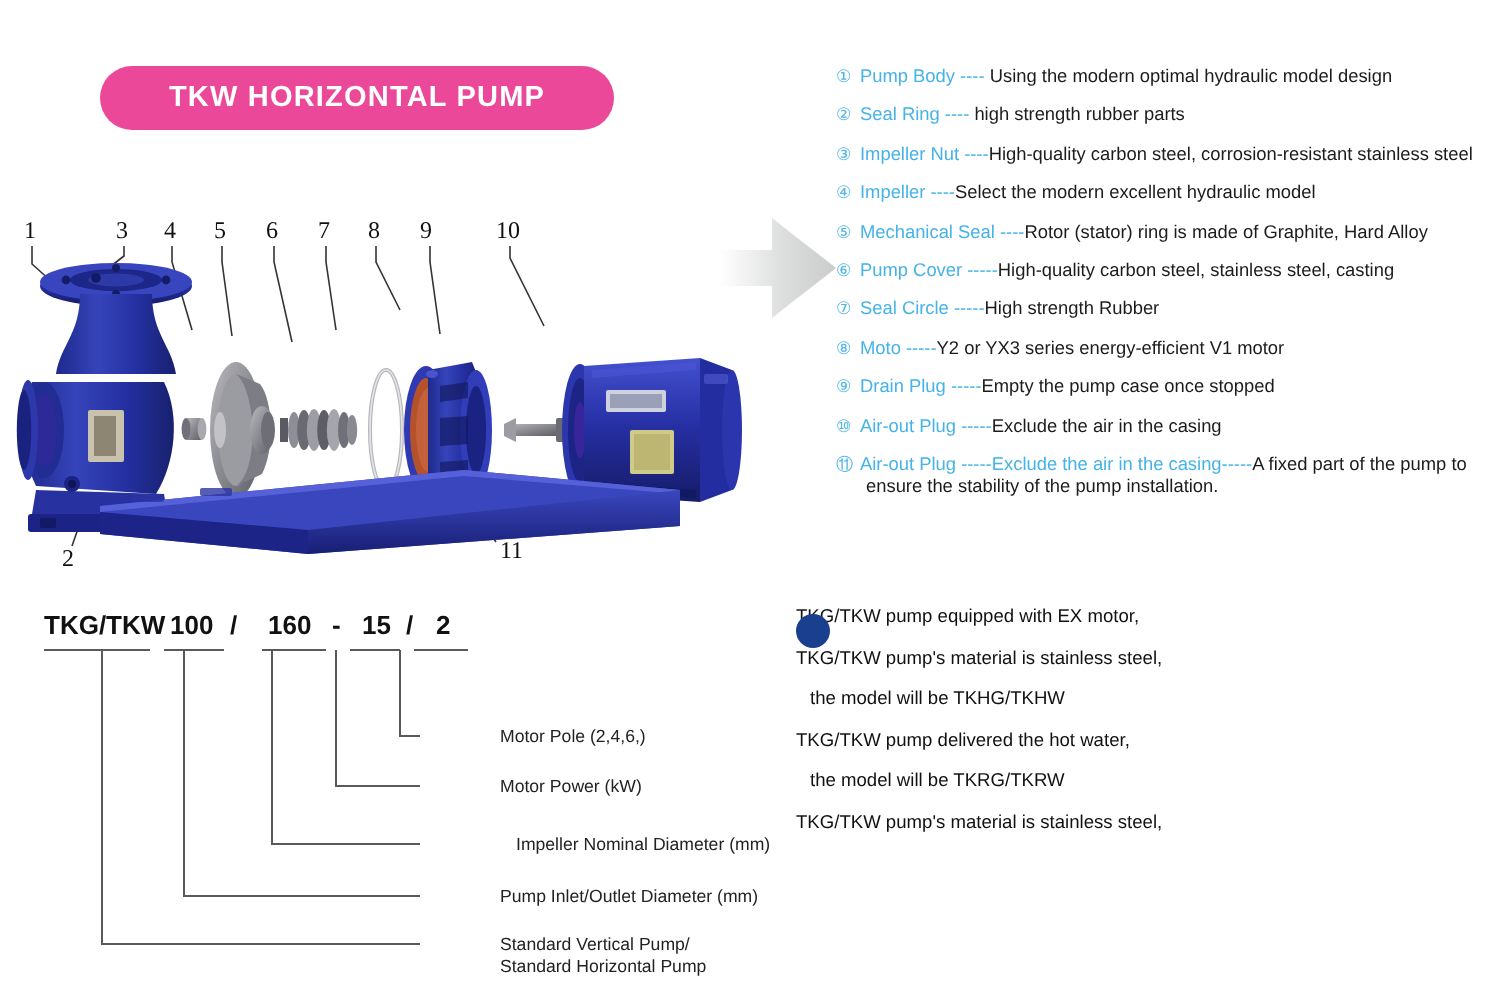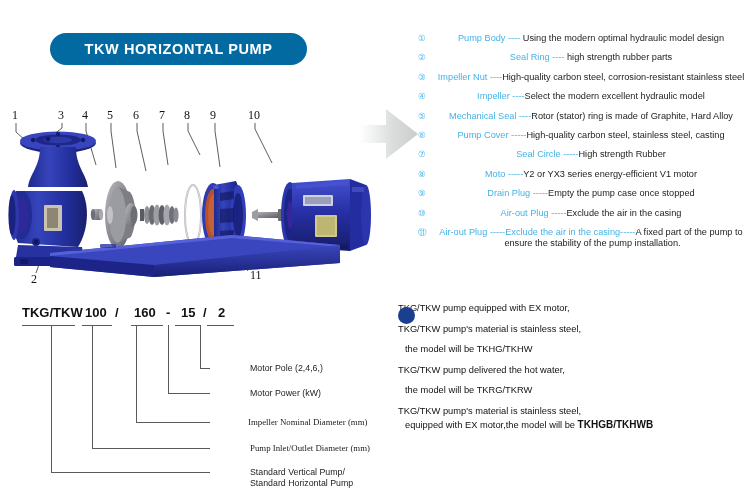--- a/index.html
+++ b/index.html
@@ -9,21 +9,21 @@
     font-family:"Liberation Sans", sans-serif;
     position:relative;
     overflow:hidden;
     -webkit-font-smoothing:antialiased;
   }
   .abs{position:absolute;}
 
   
   #title-banner{
     left:50px;top:33px;width:257px;height:32px;
-    background:#0369a1;
+    background:#ec4899;
     border-radius:16px;
     display:flex;align-items:center;justify-content:center;
   }
   #title-banner .label{
     color:#ffffff;font-size:14.5px;font-weight:bold;letter-spacing:.6px;
   }
 
   
   #diagram{left:0;top:95;width:400px;height:200px;}
   #diagram svg{display:block;}
@@ -38,21 +38,21 @@
   .legend-row{
     display:flex;align-items:flex-start;
     margin-bottom:8.4px;
     font-size:9.2px;line-height:11px;color:#1c1c1c;
   }
   .legend-row .num{
     flex:0 0 auto;width:12px;
     color:#4fb7e8;font-size:8.6px;line-height:11px;
     text-align:left;
   }
-  .legend-row .txt{flex:1 1 auto;text-align:center;}
+  .legend-row .txt{flex:1 1 auto;}
   .legend-row .part{color:#45b3e7;}
   .legend-row .dash{color:#45b3e7;}
   .legend-row .desc{color:#1c1c1c;}
   .legend-row .desc-blue{color:#45b3e7;}
   .legend-row .cont{display:block;padding-left:3px;}
 
   
   #model-block{left:0;top:300px;width:400px;height:200px;}
 
   .mcode{
@@ -360,30 +360,29 @@
       <path d="M136,25 L136,122 L210,122"></path>
 
       <path d="M92,25 L92,148 L210,148"></path>
 
       <path d="M51,25 L51,172 L210,172"></path>
     </g>
   </svg>
 
   <div class="mleader" style="position:absolute;left:214px;top:63px;">Motor Pole (2,4,6,)</div>
   <div class="mleader" style="position:absolute;left:214px;top:88px;">Motor Power  (kW)</div>
-  <div class="mleader" style="position:absolute;left:212px;top:117px;font-family:Liberation Serif, serif;">Impeller Nominal Diameter (mm)</div>
-  <div class="mleader" style="position:absolute;left:214px;top:143px;font-family:Liberation Serif, serif;">Pump Inlet/Outlet Diameter (mm)</div>
+  <div class="mleader" style="position:absolute;left:222px;top:117px;">Impeller Nominal Diameter (mm)</div>
+  <div class="mleader" style="position:absolute;left:214px;top:143px;">Pump Inlet/Outlet Diameter (mm)</div>
   <div class="mleader" style="position:absolute;left:214px;top:167px;">Standard Vertical  Pump/</div>
   <div class="mleader" style="position:absolute;left:214px;top:178px;">Standard  Horizontal Pump</div>
 </div>
 
 <div class="abs" id="notes">
   <div class="bullet"></div>
   <div class="lines">
     <div class="nline">TKG/TKW pump equipped with EX motor,</div>
     <div class="nline">TKG/TKW pump's material is stainless steel,</div>
     <div class="nline indent">the model will be TKHG/TKHW</div>
     <div class="nline">TKG/TKW pump delivered the hot water,</div>
     <div class="nline indent">the model will be TKRG/TKRW</div>
     <div class="nline tight">TKG/TKW pump's material is stainless steel,</div>
-    <div class="nline indent"><span>equipped with EX motor,the model will be </span><span class="b">TKHGB/TKHWB</span></div>
   </div>
 </div>
 
 </body></html>

